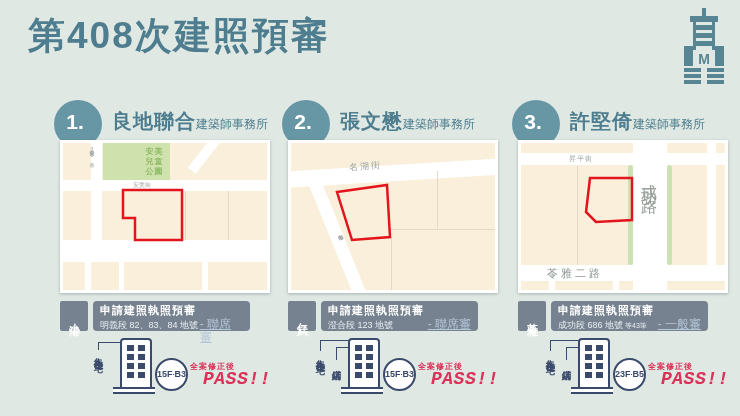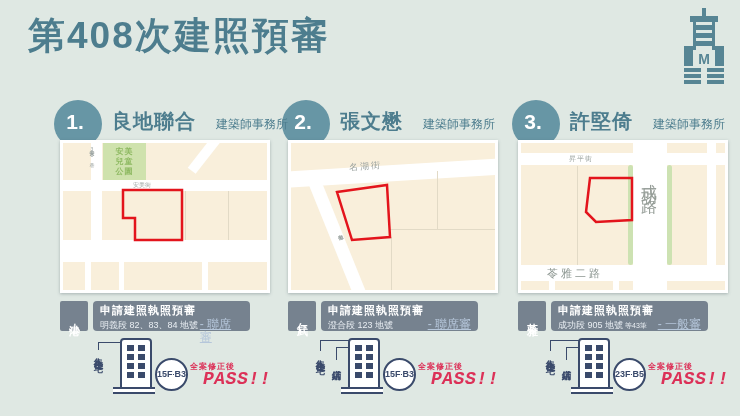--- a/index.html
+++ b/index.html
@@ -13,33 +13,33 @@
   .meeting-label{font-size:11px;}
   .meeting-date{font-size:12px;}
   .logo{position:absolute;right:14px;top:8px;width:44px;height:84px;z-index:5;}
 
   
   .panel{position:absolute;top:100px;width:212px;height:316px;}
   .panel.p1{left:60px;} .panel.p2{left:288px;} .panel.p3{left:518px;}
   .num-circle{position:absolute;left:-6px;top:0;width:48px;height:48px;border-radius:50%;
     background:#6796a5;color:#fff;font-weight:bold;font-size:21px;z-index:1;
     display:flex;align-items:center;justify-content:center;padding-right:6px;padding-bottom:4px;box-sizing:border-box;}
-  .firm-row{position:absolute;left:52px;top:8px;display:flex;align-items:baseline;gap:20px;z-index:3;color:#4d7d8e;white-space:nowrap;}
+  .firm-row{position:absolute;left:52px;top:8px;display:flex;align-items:baseline;gap:0;z-index:3;color:#4d7d8e;white-space:nowrap;}
   .firm-name{font-size:20px;font-weight:bold;letter-spacing:1px;}
   .firm-suffix{font-size:12px;font-weight:normal;}
 
   
   .map-card{position:absolute;left:0;top:40px;width:204px;height:147px;background:#f9efdb;
     border:3px solid #fff;box-shadow:0 1px 3px rgba(60,80,90,.35);z-index:2;overflow:hidden;}
   .road{position:absolute;background:#fff;}
   .street-label{position:absolute;color:#9aa29f;white-space:nowrap;line-height:1;}
   .thin-line{position:absolute;background:#e2dac6;}
   .parcel-svg{position:absolute;left:0;top:0;width:204px;height:147px;z-index:4;}
-  .park{position:absolute;left:40px;top:0;width:43px;height:37px;background:#cfe2ad;color:#8fba63;
-    font-size:8px;font-weight:bold;line-height:1.25;display:flex;flex-direction:column;align-items:center;justify-content:center;letter-spacing:1px;}
+  .park{position:absolute;left:40px;top:0;width:31px;height:37px;background:#cfe2ad;color:#8fba63;
+    font-size:8px;font-weight:bold;line-height:1.25;display:flex;flex-direction:column;align-items:center;justify-content:center;letter-spacing:1px;padding-left:36px;}
   .v-text{writing-mode:vertical-rl;text-orientation:upright;}
 
   
   .bar-district{position:absolute;left:0;top:201px;width:28px;height:30px;background:#76828f;border-radius:2px;
     color:#fff;font-size:11px;font-weight:bold;letter-spacing:2px;display:flex;align-items:center;justify-content:center;}
   .bar-main{position:absolute;left:33px;top:201px;width:157px;height:30px;background:#76828f;border-radius:4px;
     padding:3px 7px;box-sizing:border-box;color:#fff;}
   .bar-title{font-size:11px;font-weight:bold;letter-spacing:1px;line-height:1.15;}
   .bar-sub{display:flex;justify-content:space-between;align-items:baseline;font-size:9px;color:#e9eef3;margin-top:1px;line-height:1.1;}
   .lot-suffix{font-size:7px;margin-left:2px;}
@@ -235,21 +235,21 @@
         <polygon points="69,35 111,35 111,77 75,79 65,69" fill="none" stroke="#e3141c" stroke-width="2.5"></polygon>
       </svg>
     </div>
 
     <div class="bar-district">
       <span class="v-text">苓雅</span>
     </div>
     <div class="bar-main">
       <div class="bar-title">申請建照執照預審</div>
       <div class="bar-sub">
-        <span><span>成功段 905 地號</span><span class="lot-suffix">等43筆</span></span>
+        <span><span>成功段 686 地號</span><span class="lot-suffix">等43筆</span></span>
         <span class="tag">- 一般審</span>
       </div>
     </div>
 
     <div class="use-label" style="left:28px;top:252px;">集合住宅</div>
     <div class="use-label" style="left:44px;top:262px;">店鋪</div>
     <div class="bracket" style="left:32px;top:240px;width:28px;height:10px;"></div>
     <div class="bracket" style="left:48px;top:247px;width:12px;height:12px;"></div>
     <div class="bld">
         <span class="win"></span>

